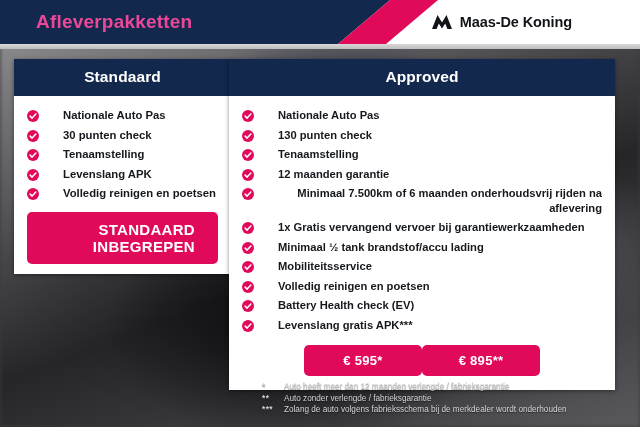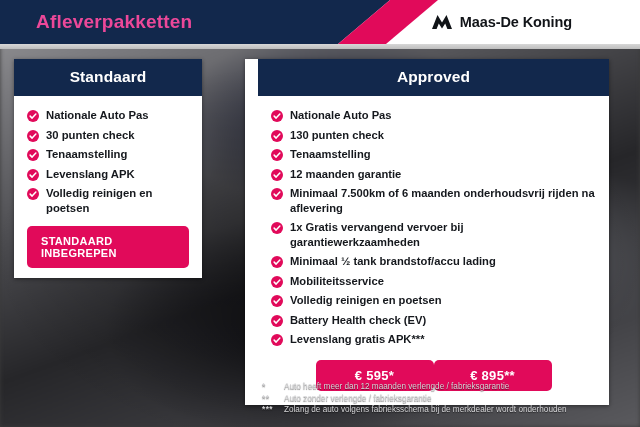--- a/index.html
+++ b/index.html
@@ -99,22 +99,22 @@
     width: 640px; height: 5px;
     background: linear-gradient(to bottom, #d7d7d7, #bdbdbd);
   }
 
   
   .card {
     position: absolute;
     background: #ffffff;
     box-shadow: 0 1px 4px rgba(0,0,0,0.45);
   }
-  .card-standard { left: 14px; top: 59px; width: 188px; }
-  .card-approved { left: 245px; top: 59px; width: 351px; padding-left: 13px; }
+  .card-standard { left: 14px; top: 59px; width: 217px; }
+  .card-approved { left: 229px; top: 59px; width: 386px; }
 
   .card-head {
     background: #12284c;
     color: #ffffff;
     text-align: center;
     font-size: 15.5px;
     font-weight: bold;
     padding: 9px 4px 10px;
     letter-spacing: 0.1px;
   }
@@ -123,22 +123,23 @@
   }
 
   ul.feature-list {
     list-style: none;
     margin: 0;
     padding: 0;
   }
   ul.feature-list li {
     display: flex;
     align-items: flex-start;
-    gap: 7px;
+    gap: 24px;
     margin-bottom: 5px;
+    text-align: right;
   }
   .chk {
     flex: 0 0 auto;
     width: 12px;
     height: 12px;
     margin-top: 2px;
     display: block;
   }
   .feat-text {
     color: #15181d;
@@ -150,26 +151,26 @@
 
   
   .btn-standard {
     margin-top: 11px;
     display: block;
     width: 100%;
     background: #e10a5a;
     color: #ffffff;
     border: none;
     border-radius: 5px;
-    padding: 9px 14px;
+    padding: 9px 23px;
     font-family: "Liberation Sans", sans-serif;
-    font-size: 11px;
+    font-size: 15px;
     font-weight: bold;
     letter-spacing: 0.3px;
-    text-align: left;
+    text-align: right;
     cursor: pointer;
   }
   .price-row {
     display: flex;
     justify-content: center;
     margin-top: 13px;
     margin-bottom: 4px;
   }
   .btn-price {
     background: #e10a5a;

